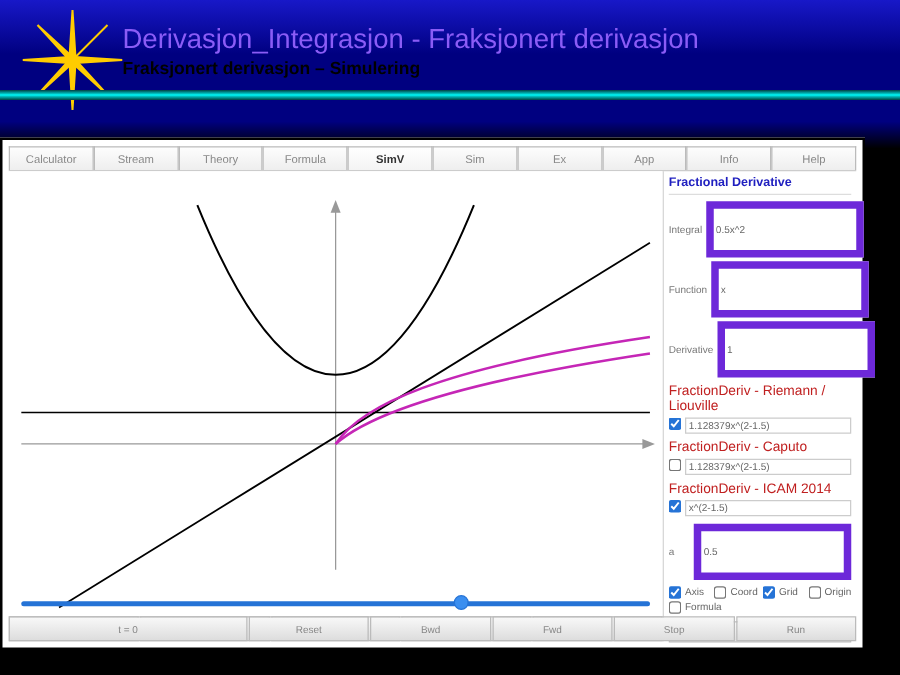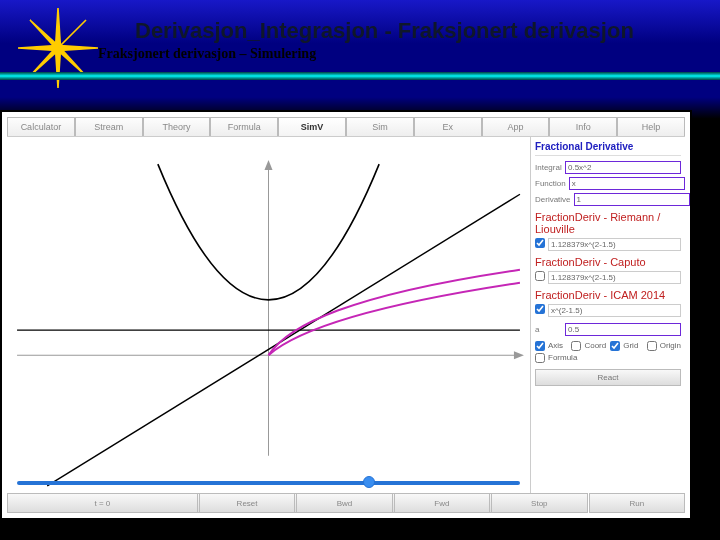--- a/index.html
+++ b/index.html
@@ -13,32 +13,30 @@
   .star {
     position: absolute;
     top: 8px; left: 18px;
     width: 80px; height: 80px;
     pointer-events: none;
   }
   .star svg { width: 100%; height: 100%; }
   .title {
     position: absolute;
     top: 18px; left: 98px;
-    color: #0f172a;
+    color: #8b5cf6;
     font-size: 22px;
-    font-weight: bold;
-    margin-left: 37px;
+    font-weight: normal;
   }
   .subtitle {
     position: absolute;
     top: 46px; left: 98px;
     color: #000;
     font-size: 14px;
     font-weight: bold;
-    font-family: Liberation Serif, serif;
   }
   .gradbar {
     position: absolute;
     top: 72px; left: 0px; right: 0;
     height: 8px;
     background: linear-gradient(to bottom, #004040, #00cccc 40%, #00ffff 50%, #00cccc 60%, #004040);
   }
   .app {
     position: absolute;
     top: 110px; left: 0;
@@ -115,22 +113,22 @@
     padding: 4px 4px 0 4px;
     display: flex; flex-direction: column; gap: 3px;
   }
   .side-title {
     color: #2020c0; font-weight: bold; font-size: 10px;
     border-bottom: 1px solid #ddd; padding-bottom: 3px; margin-bottom: 2px;
   }
   .row { display: flex; align-items: center; gap: 3px; }
   .row label { width: 42px; color: #777; }
   .row input[type=text] {
-    flex: 1; font-size: 8px; padding: 1px 2px;
-    border: 1px solid #6d28d9; color: #666;
+    flex: 1; font-size: 8px; padding: 12px 2px;
+    border: 6px solid #6d28d9; color: #666;
   }
   .section-label { color: #c02020; font-size: 11px; margin-top: 2px; }
   .chk { display: flex; align-items: flex-start; gap: 3px; }
   .chk input[type=checkbox] { width: 10px; height: 10px; accent-color: #2573d6; }
   .chk input[type=text] { flex: 1; font-size: 8px; padding: 1px 2px; border: 1px solid #ccc; color: #666; }
   .grid2 { display: grid; grid-template-columns: 1fr 1fr 1fr 1fr; gap: 2px 4px; margin-top: 2px; }
   .grid2 .chk label { color: #666; font-size: 8px; }
   .react-btn {
     margin-top: 3px;
     background: linear-gradient(#f8f8f8,#ddd);

